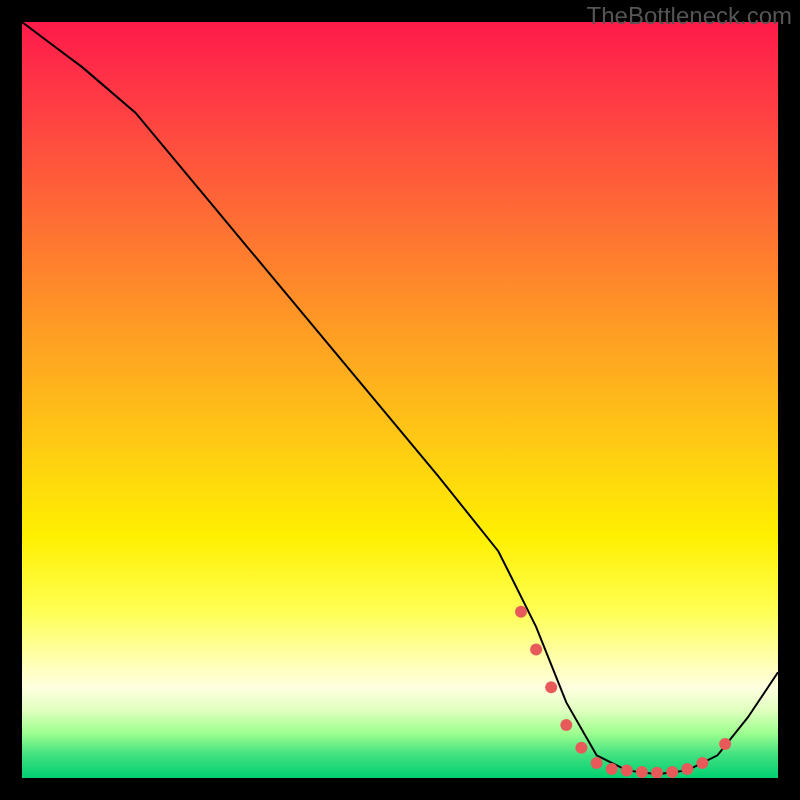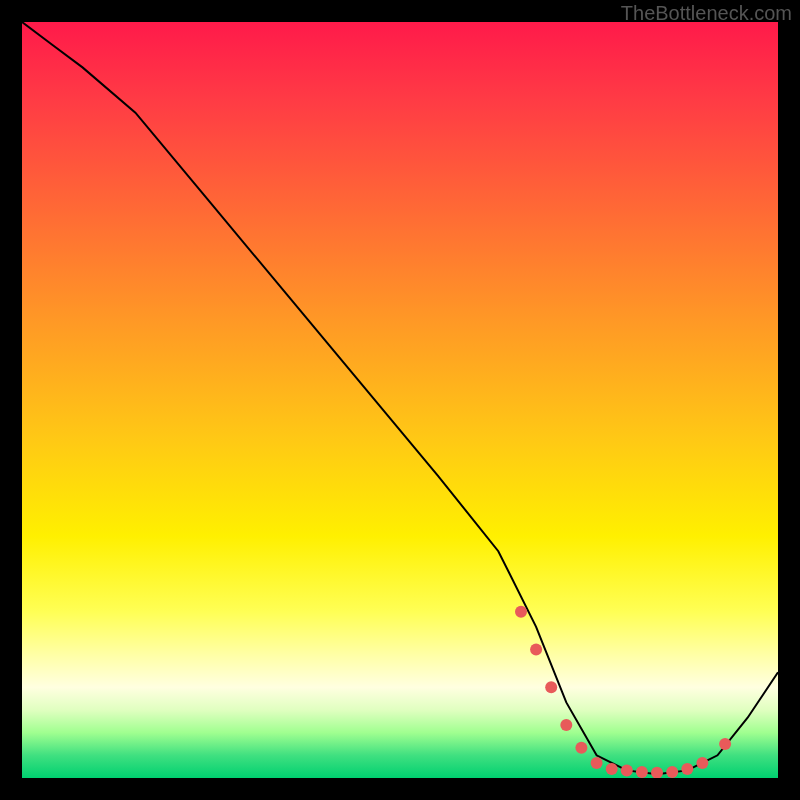--- a/index.html
+++ b/index.html
@@ -9,21 +9,21 @@
     background: #000;
     position: relative;
     font-family: Arial, sans-serif;
     overflow: hidden;
   }
   .watermark {
     position: absolute;
     top: 2px;
     right: 8px;
     color: #555;
-    font-size: 20px;
+    font-size: 24px;
     z-index: 10;
   }
   .plot-area {
     position: absolute;
     left: 22px;
     top: 22px;
     width: 756px;
     height: 756px;
   }
   .gradient-bg {

